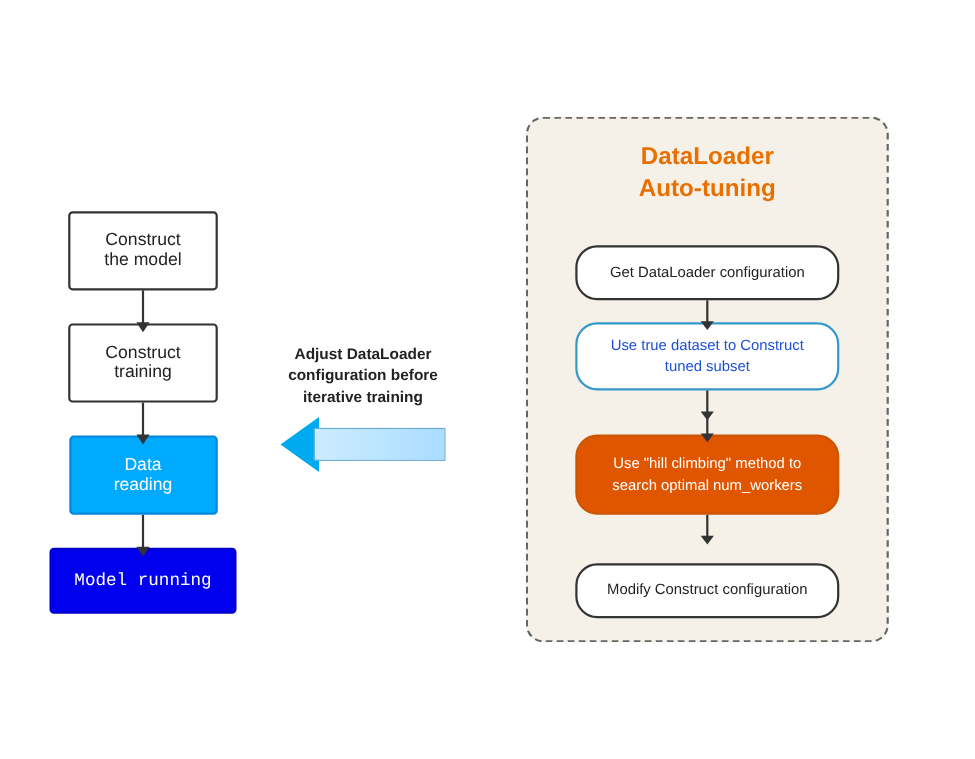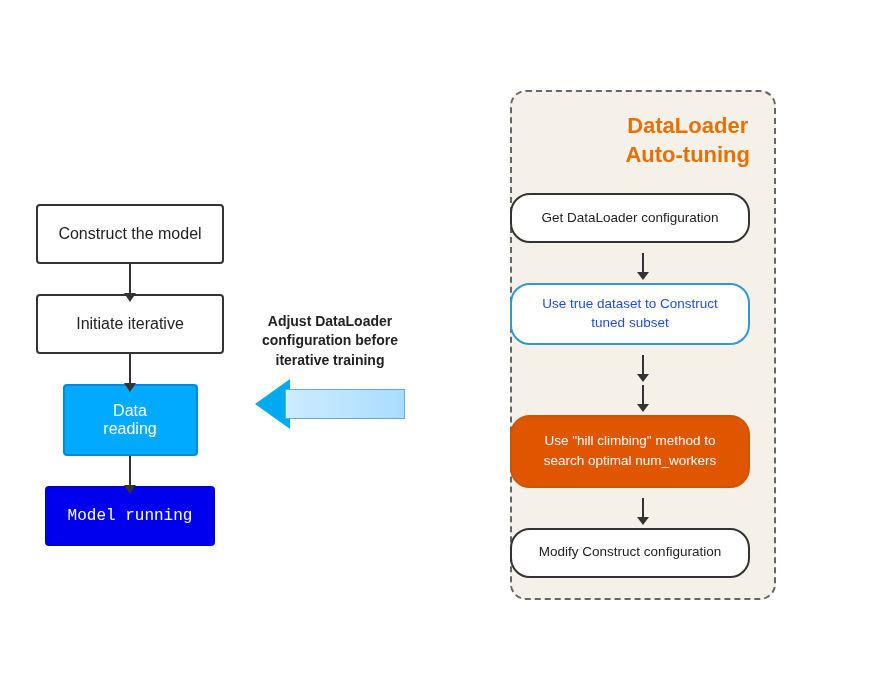--- a/index.html
+++ b/index.html
@@ -32,21 +32,21 @@
     }
 
     .box-white {
       border: 2px solid #333;
       background: #ffffff;
       border-radius: 4px;
       padding: 16px 20px;
       text-align: center;
       font-size: 16px;
       color: #222;
-      width: 188px;
+      width: 136px;
       min-height: 60px;
       display: flex;
       align-items: center;
       justify-content: center;
     }
 
     .box-blue-light {
       background: #00aaff;
       border: 2px solid #0088dd;
       border-radius: 4px;
@@ -150,25 +150,24 @@
       flex-direction: column;
       align-items: center;
       flex: 1;
     }
 
     .dataloader-container {
       border: 2.5px dashed #666;
       border-radius: 16px;
       background: #f5f0e8;
       padding: 20px 24px;
-      width: 266px;
+      width: 330px;
       display: flex;
       flex-direction: column;
-      align-items: flex-end;
-      gap: 10px;
+      align-items: center;
     }
 
     .dataloader-title {
       font-size: 22px;
       font-weight: bold;
       color: #e87000;
       text-align: center;
       margin-bottom: 14px;
       line-height: 1.3;
     }
@@ -180,20 +179,21 @@
       padding: 10px 16px;
       text-align: center;
       font-size: 13.5px;
       color: #222;
       width: 240px;
       min-height: 50px;
       display: flex;
       align-items: center;
       justify-content: center;
       line-height: 1.4;
+      margin-top: 24px;
     }
 
     .dl-box-blue {
       border: 2px solid #3399cc;
       background: #ffffff;
       border-radius: 20px;
       padding: 10px 16px;
       text-align: center;
       font-size: 13.5px;
       color: #1d4ed8;
@@ -244,21 +244,21 @@
 <body>
 
 <div class="diagram-container">
 
   <div class="left-column">
     <div class="box-white">
       <span>Construct the model</span>
     </div>
     <div class="arrow-down"></div>
     <div class="box-white">
-      <span>Initiate iterative</span>
+      <span>Construct training</span>
     </div>
     <div class="arrow-down"></div>
     <div class="box-blue-light">
       <span>Data reading</span>
     </div>
     <div class="arrow-down" style="background:#333;"></div>
     <div class="box-blue-dark">
       <span>Model running</span>
     </div>
   </div>

